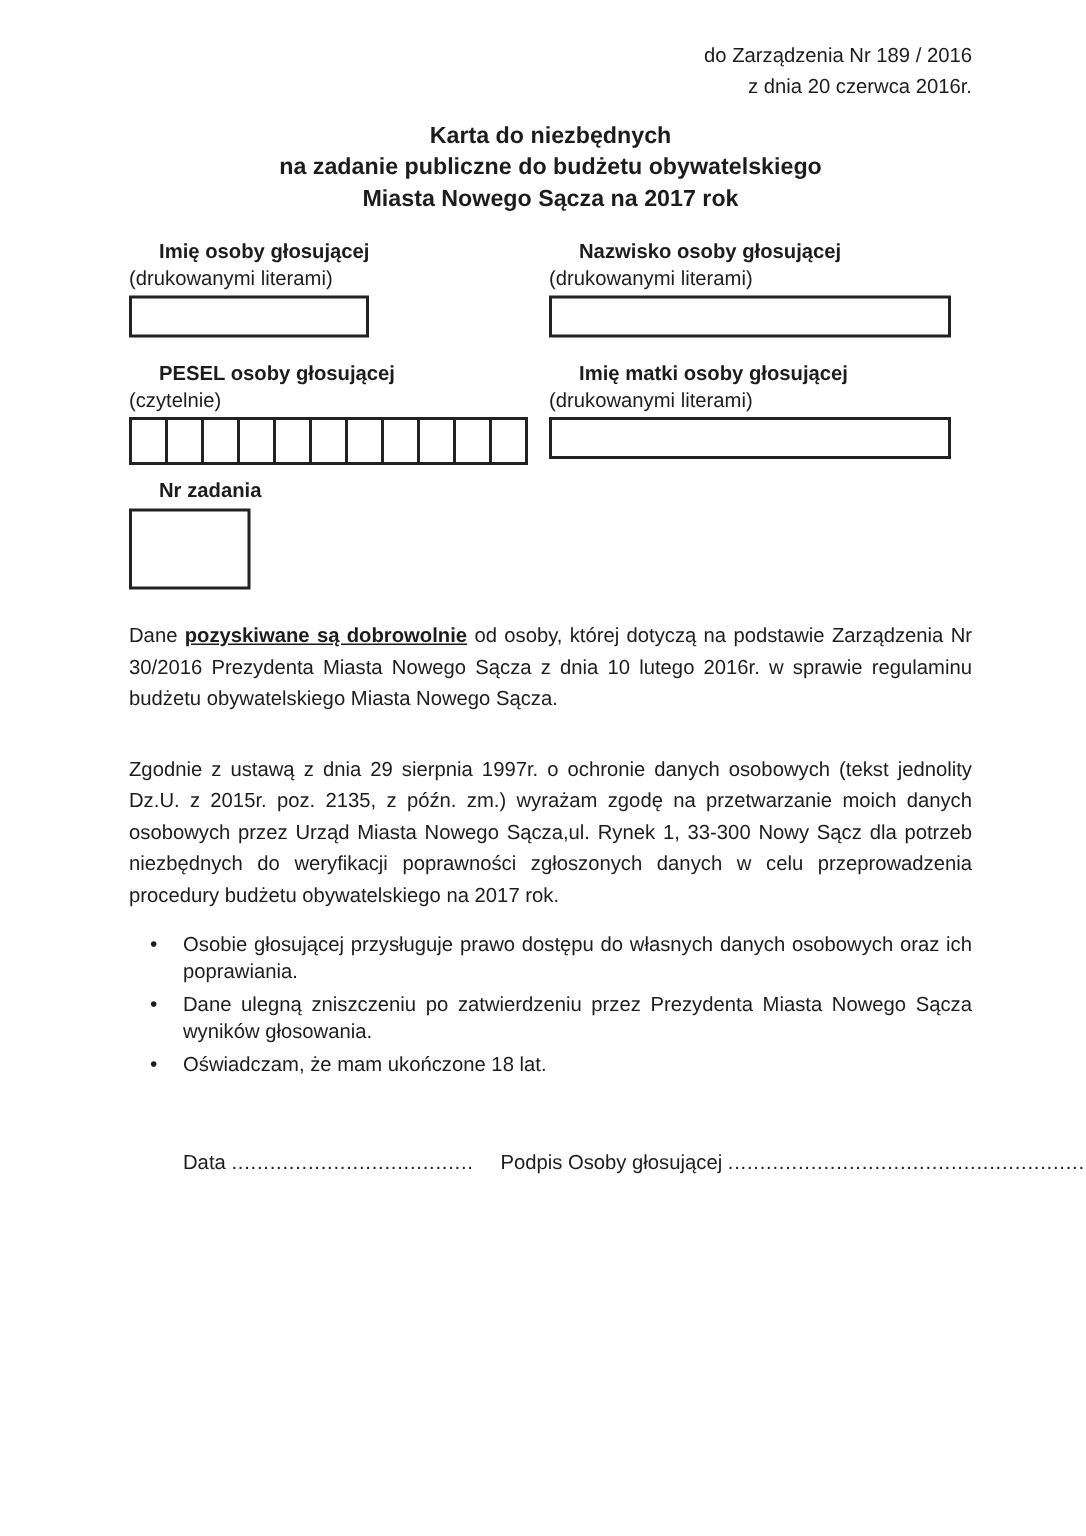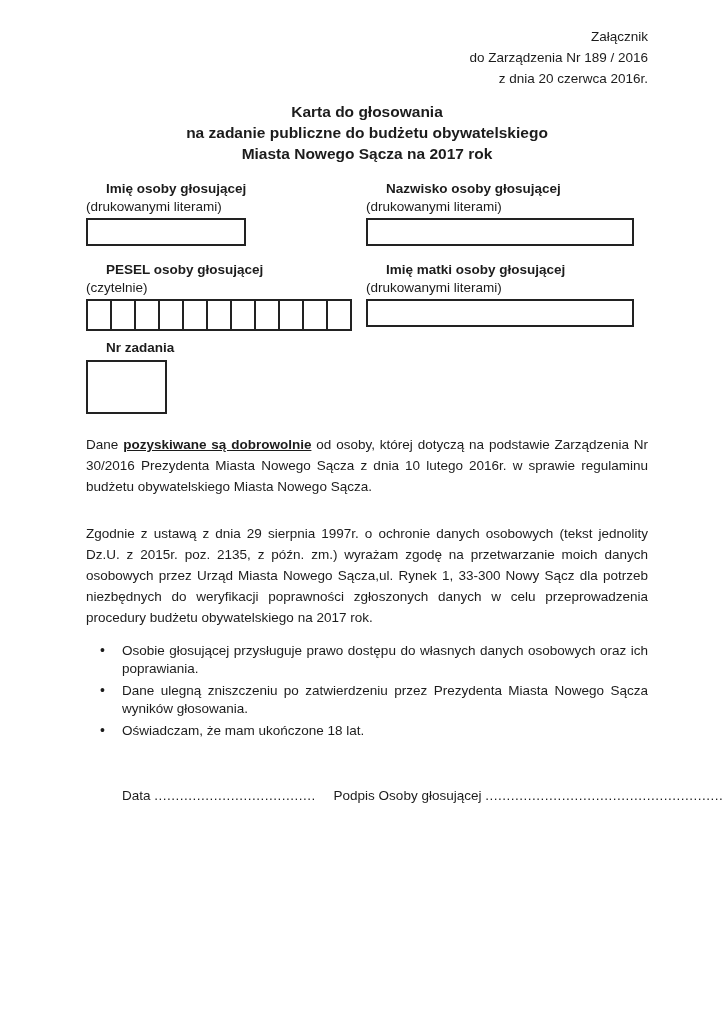--- a/index.html
+++ b/index.html
@@ -65,27 +65,26 @@
   .signature{ margin-top:48px; padding-left:36px; white-space:nowrap; }
   .dots{ letter-spacing:0.5px; }
   .sig-label{ margin-left:14px; }
 </style>
 </head>
 <body>
 
 <div class="page">
 
   <div class="attachment">
-    <div>Załącznik</div>
     <div>do Zarządzenia Nr 189 / 2016</div>
     <div>z dnia 20 czerwca 2016r.</div>
   </div>
 
   <div class="title">
-    <div>Karta do głosowania</div>
+    <div>Karta do niezbędnych</div>
     <div>na zadanie publiczne do budżetu obywatelskiego</div>
     <div>Miasta Nowego Sącza na 2017 rok</div>
   </div>
 
   <div class="fields">
 
     <div class="field-row">
       <div class="field-col-left">
         <div class="f-label">Imię osoby głosującej</div>
         <div class="f-sublabel">(drukowanymi literami)</div>

